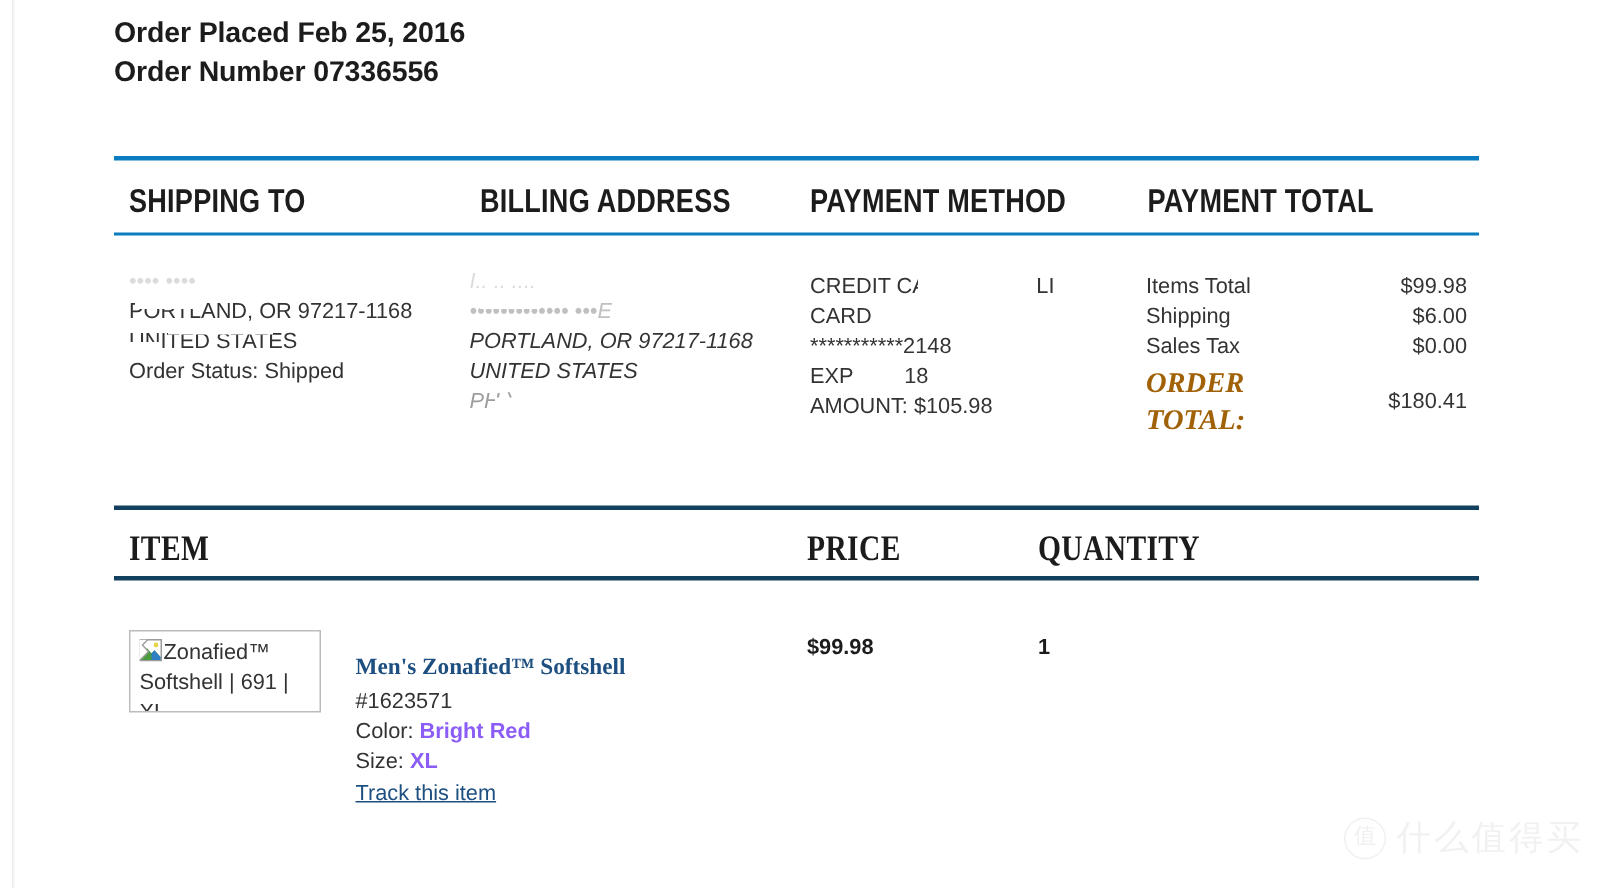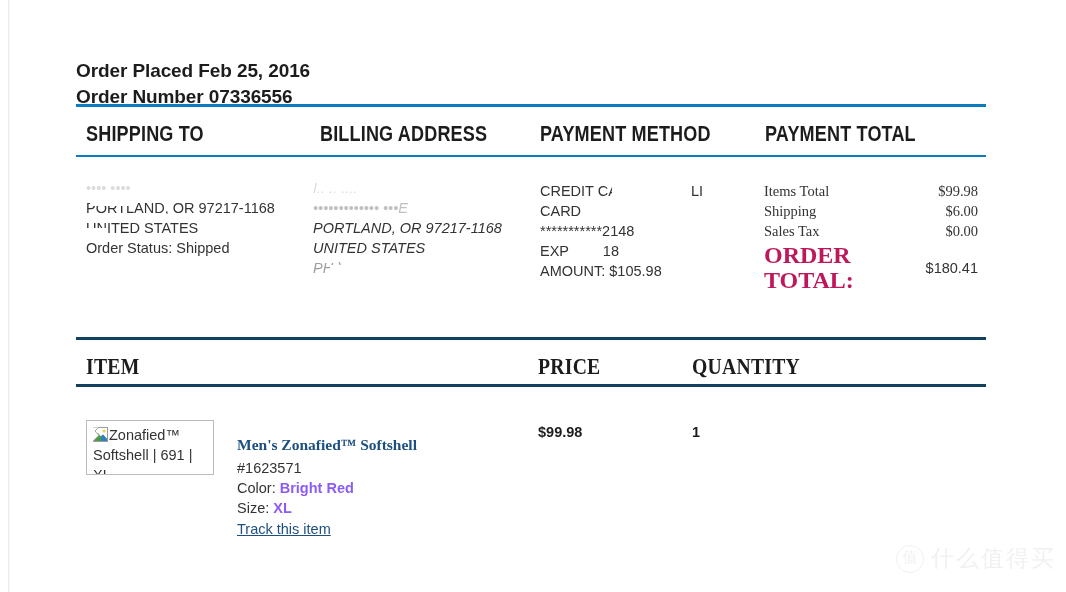--- a/index.html
+++ b/index.html
@@ -42,21 +42,20 @@
     width: 1066px;
     height: 592px;
   }
 
   
   .order-meta {
     position: absolute;
     left: 76px;
     top: 10px;
     width: 600px;
-    margin-top: 48px;
   }
   .order-meta div {
     font-size: 19px;
     font-weight: bold;
     line-height: 26px;
     letter-spacing: -0.1px;
     color: #1c1c1c;
   }
 
   
@@ -122,38 +121,38 @@
     top: 181px;
     width: 214px;
     font-size: 14.5px;
     line-height: 20px;
     color: #333333;
   }
   .totals .row {
     display: flex;
     justify-content: space-between;
     align-items: center;
-    font-family: Liberation Serif, serif;
   }
   .totals .row .lbl { text-align: left; }
   .totals .row .val { text-align: right; }
 
   .totals .grand {
     display: flex;
     justify-content: space-between;
     align-items: center;
     margin-top: 2px;
   }
   .totals .grand .lbl {
     font-family: "Liberation Serif", serif;
     font-weight: bold;
-    font-size: 24px;
+    font-size: 19px;
     line-height: 25px;
     width: 96px;
-    color: #be185d;
+    color: #a16207;
+    font-style: italic;
   }
   .totals .grand .val {
     font-size: 14.5px;
     color: #333333;
   }
 
   
   .thumb-box {
     position: absolute;
     left: 86px;

